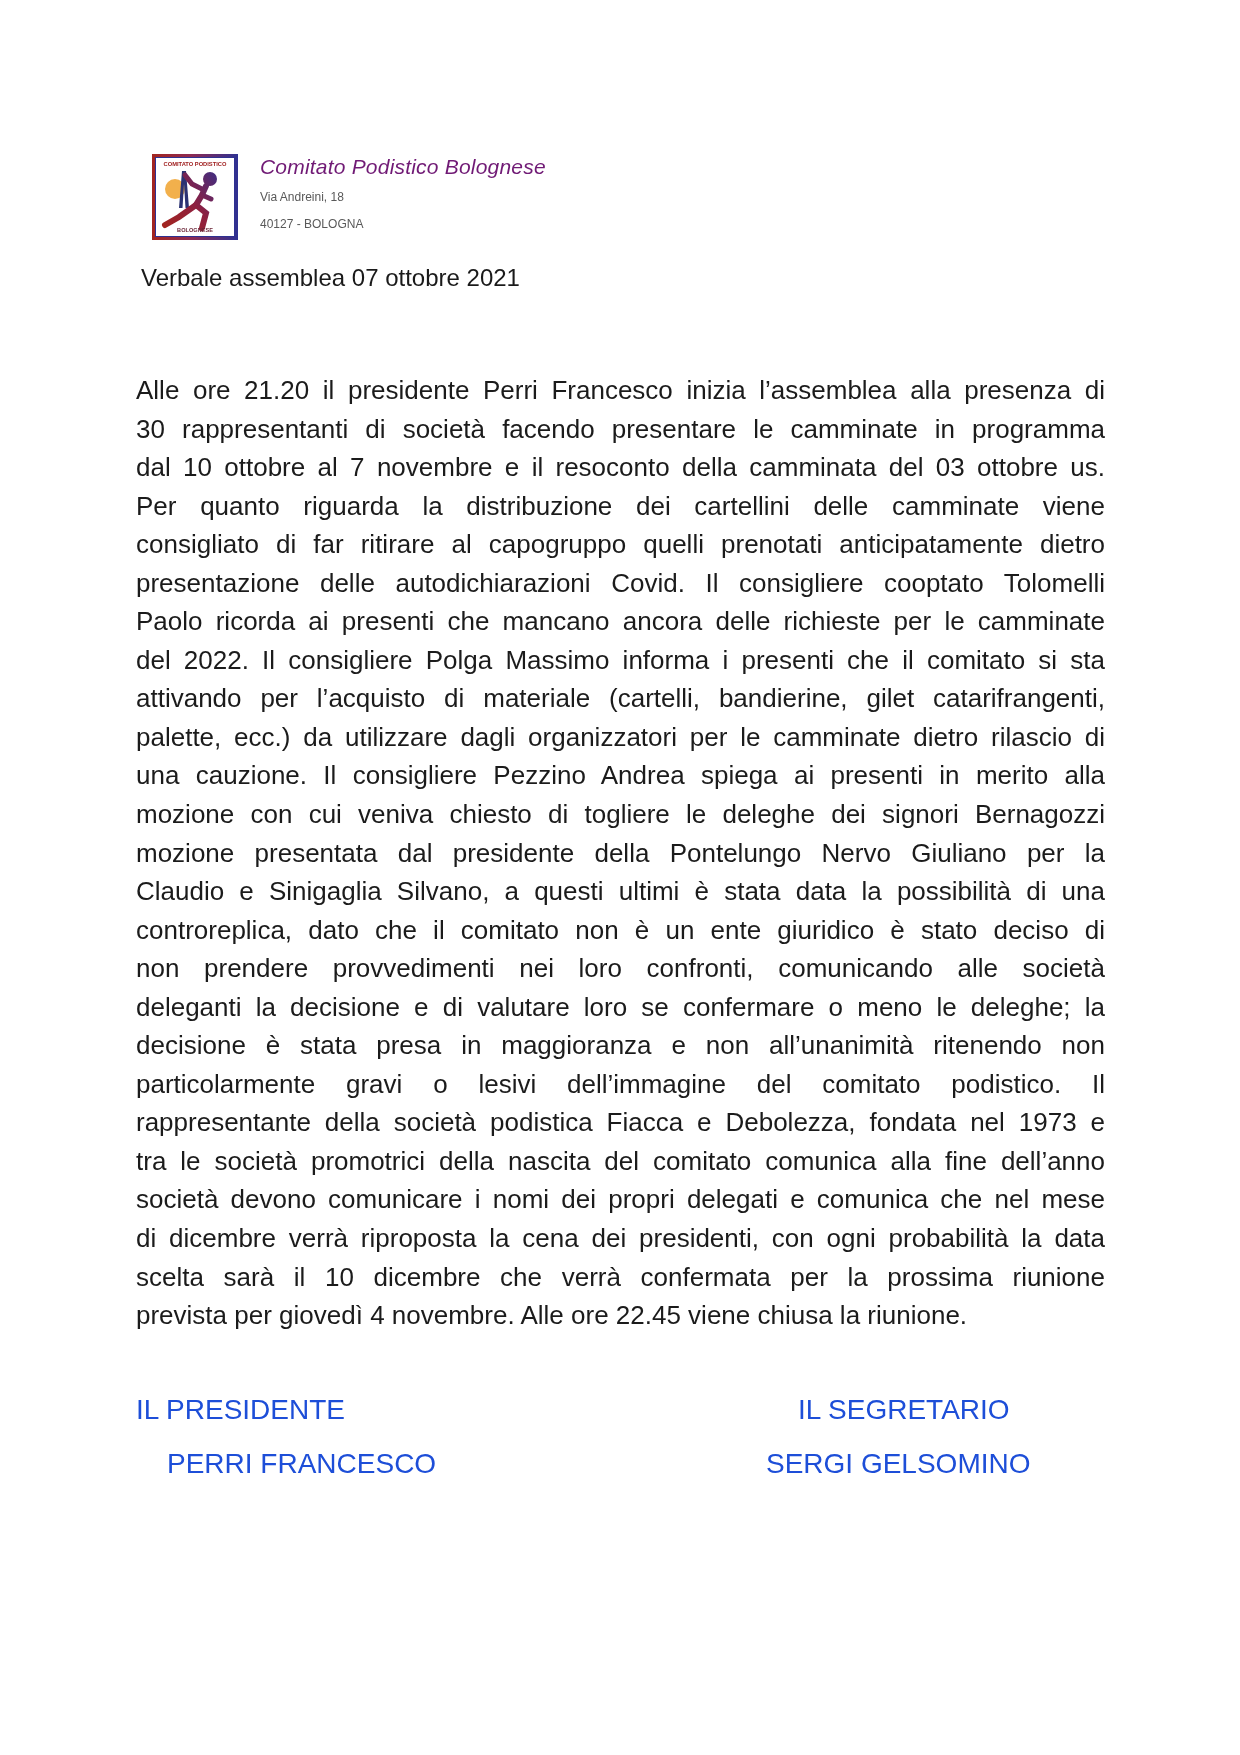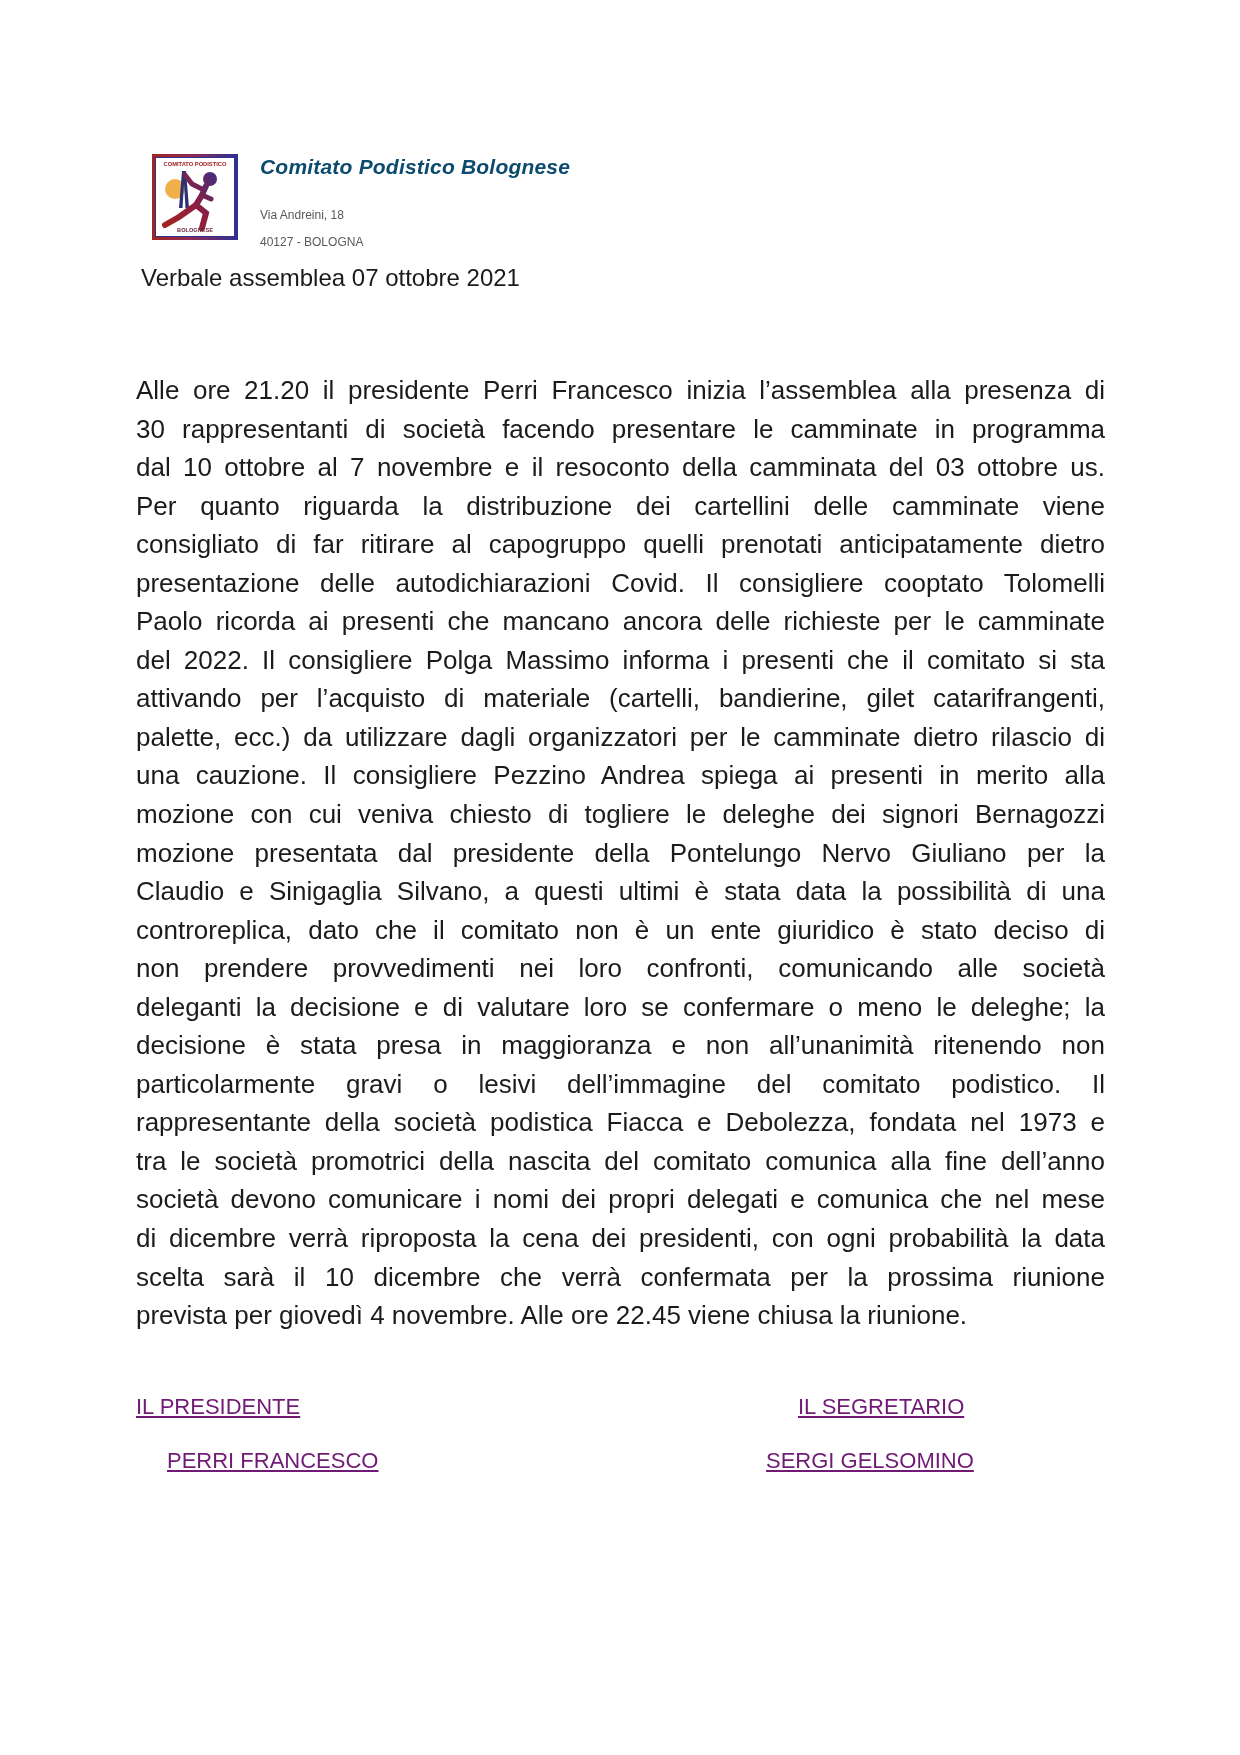--- a/index.html
+++ b/index.html
@@ -42,23 +42,23 @@
     font-size: 7px;
     font-weight: bold;
     color: #6b2537;
     transform: scale(0.8);
     white-space: nowrap;
   }
   .logo-art { position: absolute; left: 2px; top: 10px; }
 
   .org-block { position: absolute; left: 260px; top: 155px; }
   .org-name {
-    font-size: 21px; font-weight: bold; font-style: italic;
-    color: #0c4a6e; letter-spacing: 0.2px;
-    margin-bottom: 23px;
+    font-size: 21px; font-weight: normal; font-style: italic;
+    color: #701a75; letter-spacing: 0.2px;
+    margin-bottom: 5px;
   }
   .org-addr { font-size: 12px; color: #595959; line-height: 27px; }
 
   
   .doc-title {
     position: absolute; left: 141px; top: 264px;
     font-size: 24px; color: #1a1a1a;
   }
 
   
@@ -69,21 +69,21 @@
     font-size: 26px;
     line-height: 38.55px;
     color: #1b1b1b;
     text-align: justify;
     text-align-last: justify;
     white-space: nowrap;
   }
   .body-line.last { text-align-last: left; }
 
   
-  .sig { position: absolute; font-size: 22px; color: #701a75; white-space: nowrap; text-decoration: underline; }
+  .sig { position: absolute; font-size: 28px; color: #1d4ed8; white-space: nowrap; }
   .sig-role-left  { left: 136px; top: 1394px; }
   .sig-role-right { left: 757px; top: 1394px; margin-left: 41px; }
   .sig-name-left  { left: 136px; top: 1448px; margin-left: 31px; }
   .sig-name-right { left: 766px; top: 1448px; }
 </style>
 </head>
 <body>
 
 <div class="page">
 

